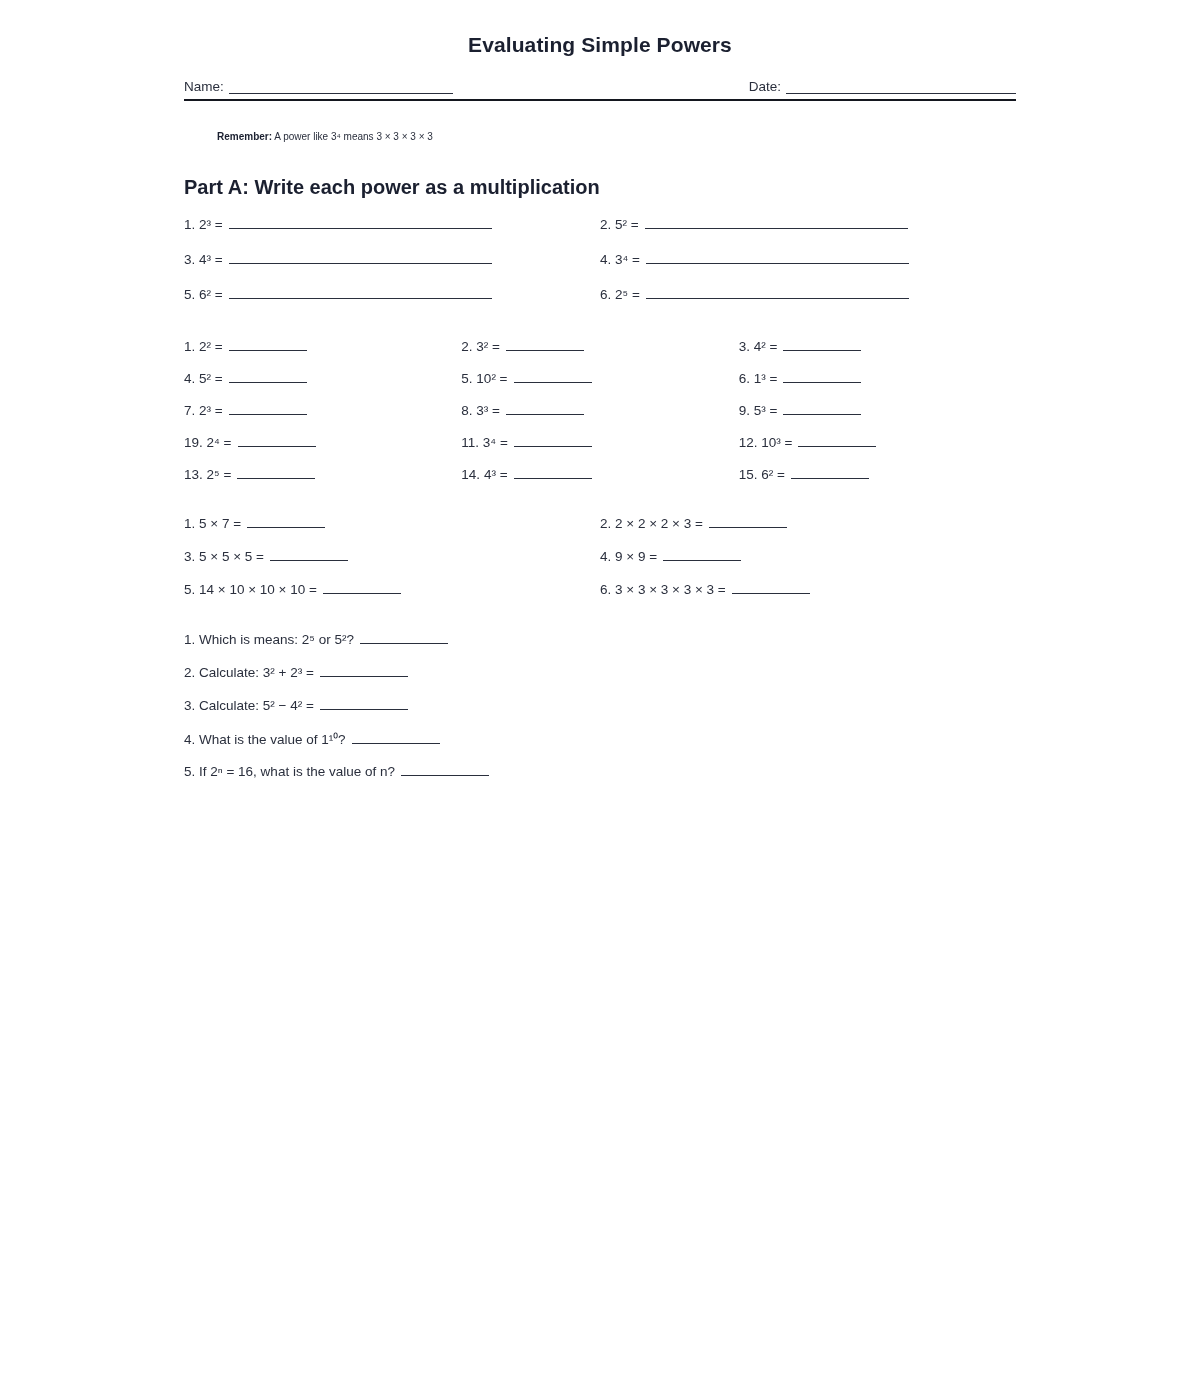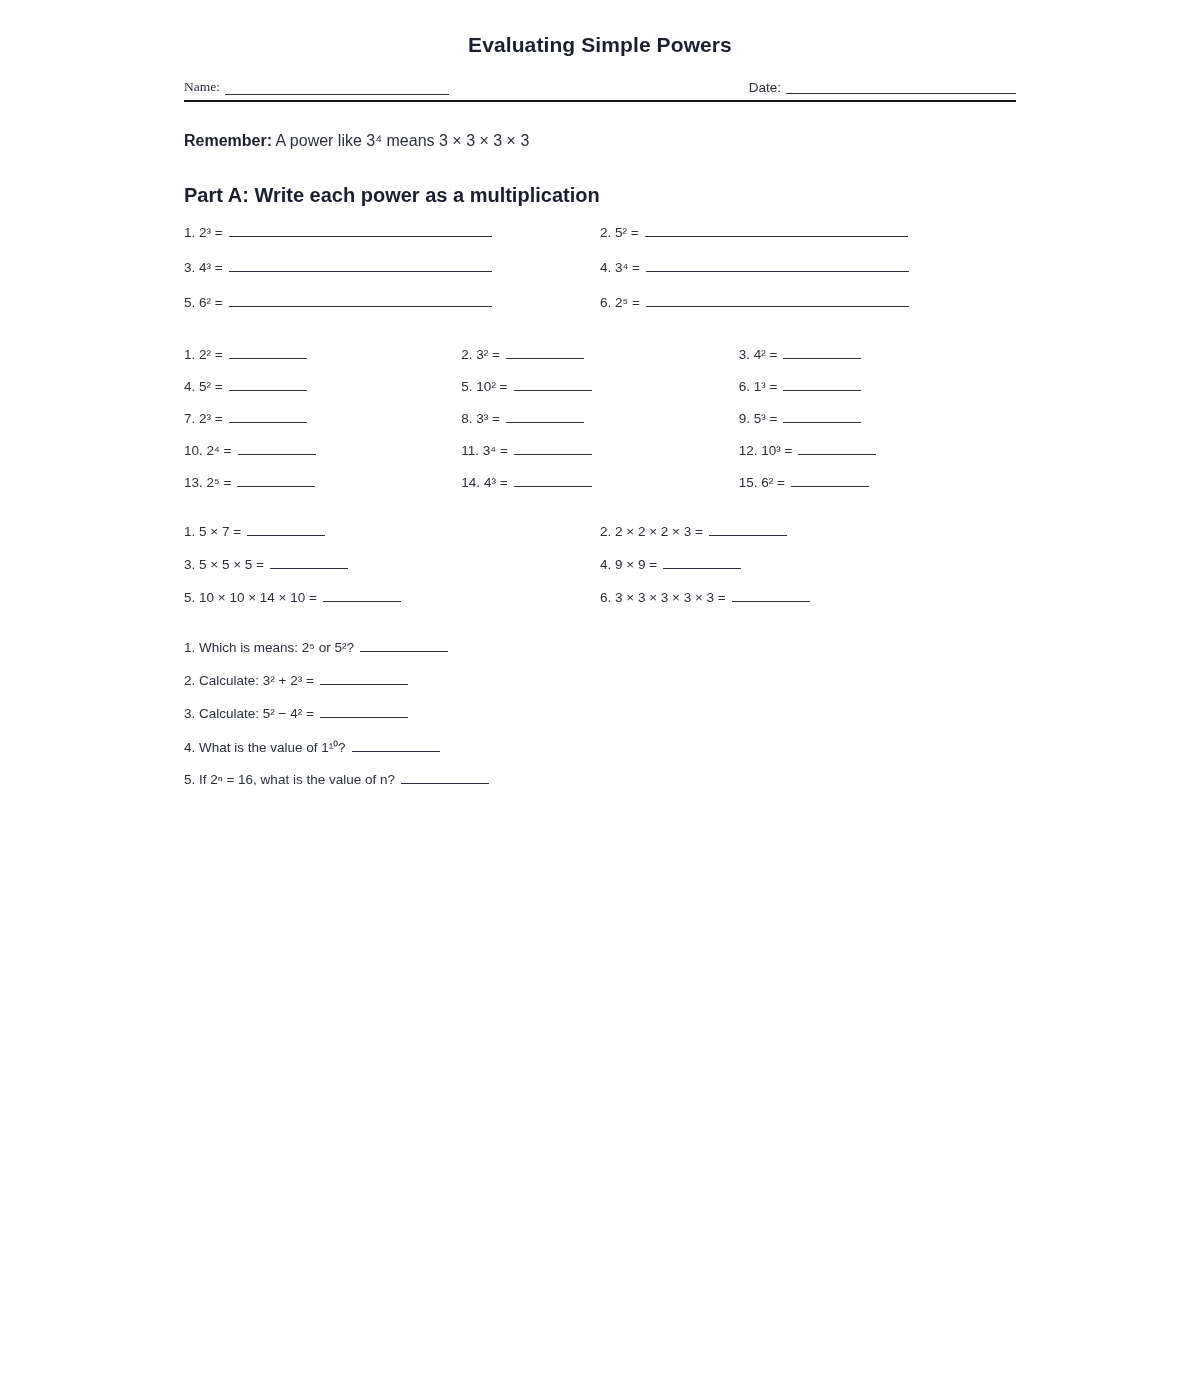--- a/index.html
+++ b/index.html
@@ -34,43 +34,44 @@
   }
 
   
   .namedate {
     display: flex;
     align-items: flex-end;
     margin-top: 22px;
     font-size: 13.5px;
     color: #2a2f3d;
   }
-  .nd-left { display: flex; align-items: flex-end; font-family: Liberation Serif, serif; }
-  .nd-right { display: flex; align-items: flex-start; margin-left: auto; padding-left: 34px; }
+  .nd-left { display: flex; align-items: flex-end; }
+  .nd-right { display: flex; align-items: center; margin-left: auto; padding-left: 34px; }
   .nd-label { white-space: nowrap; }
   .nd-blank {
     display: inline-block;
     border-bottom: 1px solid #2a2f3d;
     height: 13px;
     margin-left: 5px;
   }
   .nd-blank.name { width: 224px; }
   .nd-blank.date { width: 230px; }
 
   .hrule {
     border: 0;
     border-top: 2.2px solid #14171f;
     margin: 5px 0 0 0;
   }
 
   
   .remember {
     margin-top: 30px;
-    font-size: 16px;
+    font-size: 10px;
     color: #2a2f3d;
+    margin-left: 33px;
   }
   .remember b { font-weight: bold; color: #1b2030; }
 
   
   .section-title {
     margin: 34px 0 0 0;
     font-size: 20px;
     font-weight: bold;
     color: #1b2030;
   }
@@ -245,21 +246,21 @@
             </div>
             <div class="cell">
               <span class="q">9.</span>
               <span>&nbsp;</span>
               <span class="q">5³ =</span>
               <span class="blank"></span>
             </div>
           </div>
           <div class="row">
             <div class="cell">
-              <span class="q">10.</span>
+              <span class="q">19.</span>
               <span>&nbsp;</span>
               <span class="q">2⁴ =</span>
               <span class="blank"></span>
             </div>
             <div class="cell">
               <span class="q">11.</span>
               <span>&nbsp;</span>
               <span class="q">3⁴ =</span>
               <span class="blank"></span>
             </div>
@@ -319,21 +320,21 @@
               <span class="q">4.</span>
               <span>&nbsp;</span>
               <span class="q">9 × 9 =</span>
               <span class="blank"></span>
             </div>
           </div>
           <div class="row">
             <div class="cell">
               <span class="q">5.</span>
               <span>&nbsp;</span>
-              <span class="q">10 × 10 × 14 × 10 =</span>
+              <span class="q">14 × 10 × 10 × 10 =</span>
               <span class="blank"></span>
             </div>
             <div class="cell">
               <span class="q">6.</span>
               <span>&nbsp;</span>
               <span class="q">3 × 3 × 3 × 3 × 3 =</span>
               <span class="blank"></span>
             </div>
           </div>
         </div>

